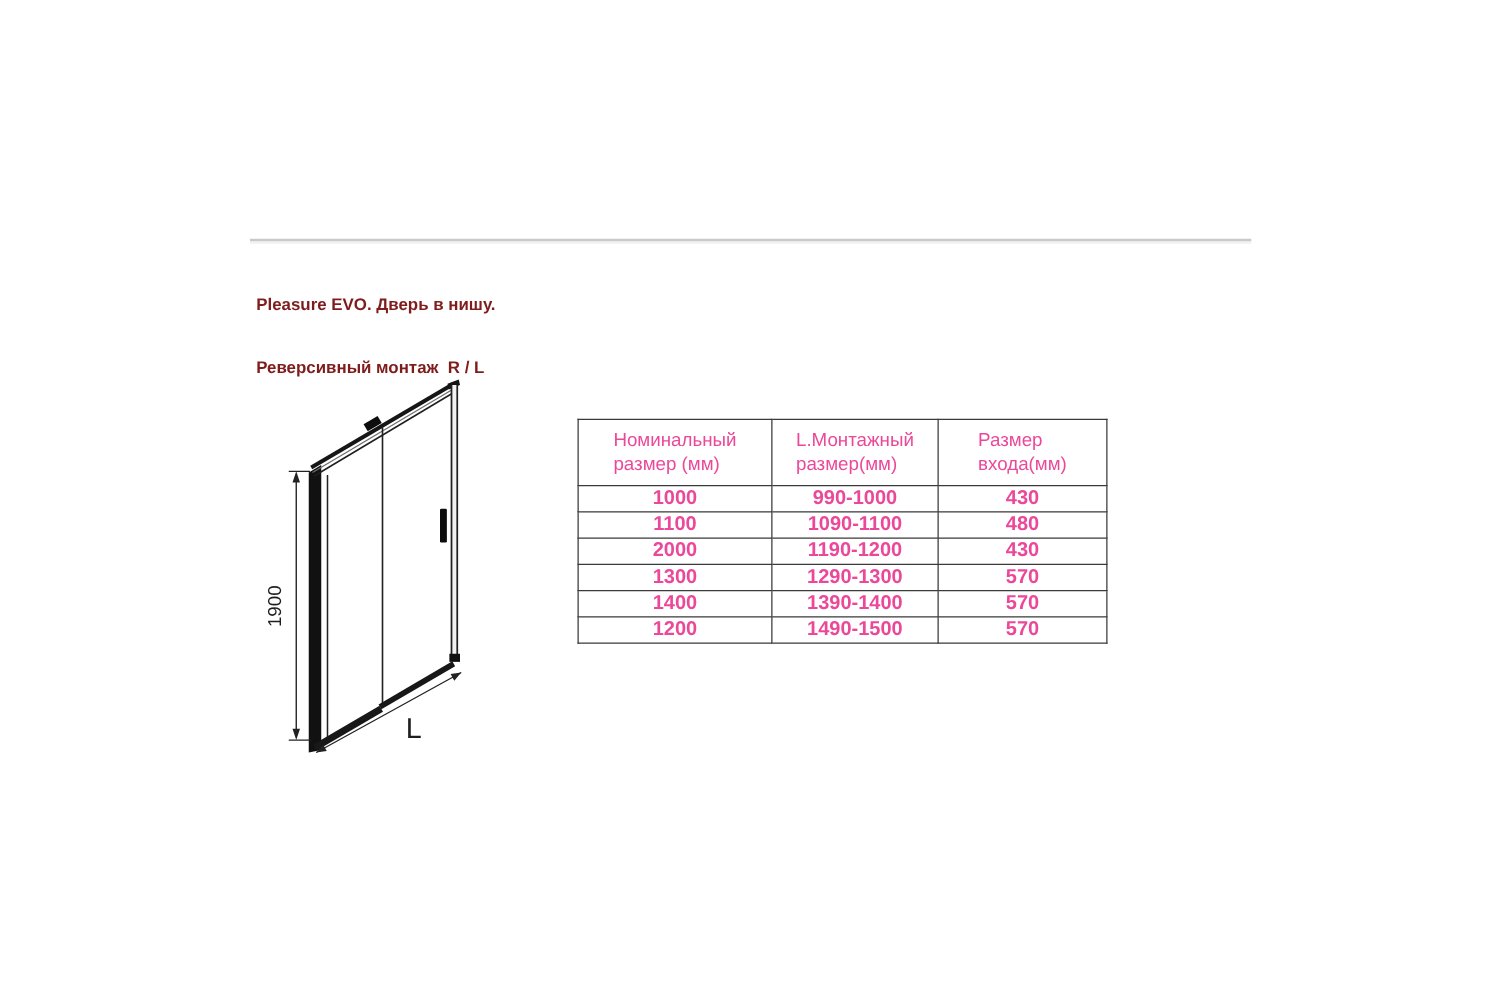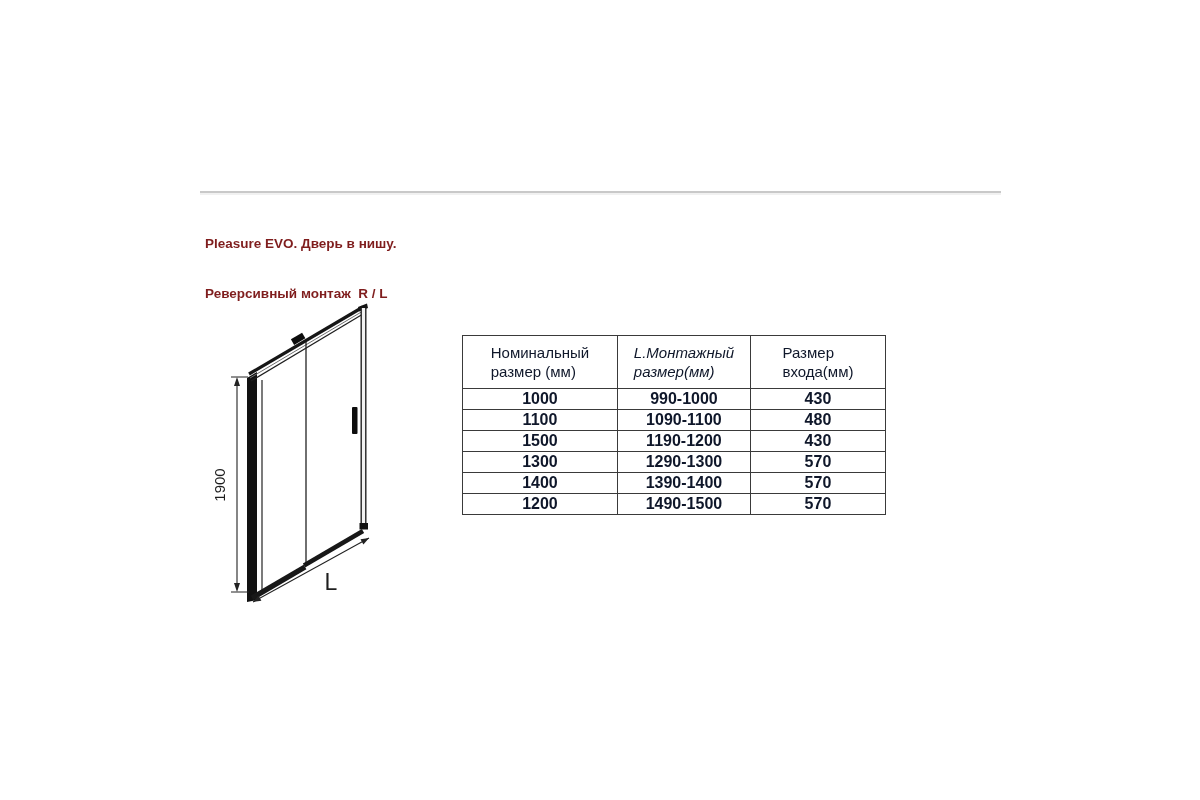--- a/index.html
+++ b/index.html
@@ -44,41 +44,41 @@
     top: 335px;
     width: 424px;
     border-collapse: collapse;
     table-layout: fixed;
     background: #ffffff;
   }
   .spec-table th, .spec-table td {
     border: 1.5px solid #3a3a3a;
     text-align: center;
     vertical-align: middle;
-    color: #0f172a;
+    color: #ec4899;
   }
   .spec-table th {
     height: 53px;
     font-size: 15px;
     font-weight: normal;
     line-height: 19px;
   }
   .spec-table th .hdr {
     display: inline-block;
     text-align: left;
   }
   .spec-table td {
     height: 21px;
     font-size: 16px;
     line-height: 20px;
     font-weight: bold;
     padding: 0;
   }
   .col-1 { width: 148px; }
-  .col-2 { width: 127px; font-style: italic; }
+  .col-2 { width: 127px; }
   .col-3 { width: 129px; }
   svg text {
     font-family: "Liberation Sans", sans-serif;
     fill: #1e1e1e;
   }
 </style>
 </head>
 <body>
 
 <div class="page">
@@ -166,21 +166,21 @@
           <td>1000</td>
           <td>990-1000</td>
           <td>430</td>
         </tr>
         <tr>
           <td>1100</td>
           <td>1090-1100</td>
           <td>480</td>
         </tr>
         <tr>
-          <td>1500</td>
+          <td>2000</td>
           <td>1190-1200</td>
           <td>430</td>
         </tr>
         <tr>
           <td>1300</td>
           <td>1290-1300</td>
           <td>570</td>
         </tr>
         <tr>
           <td>1400</td>

